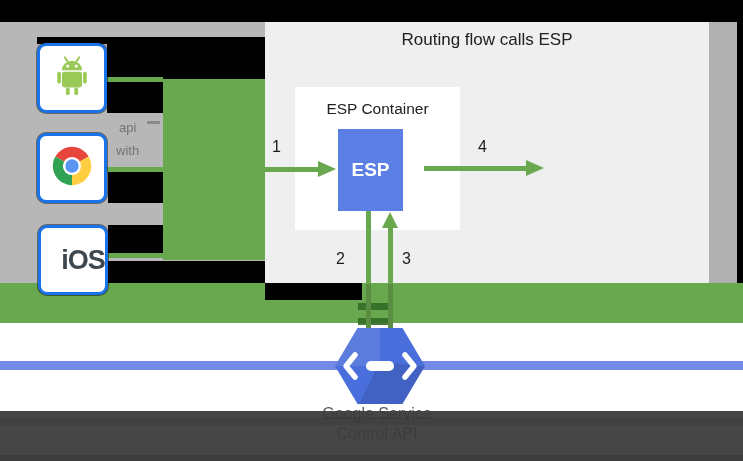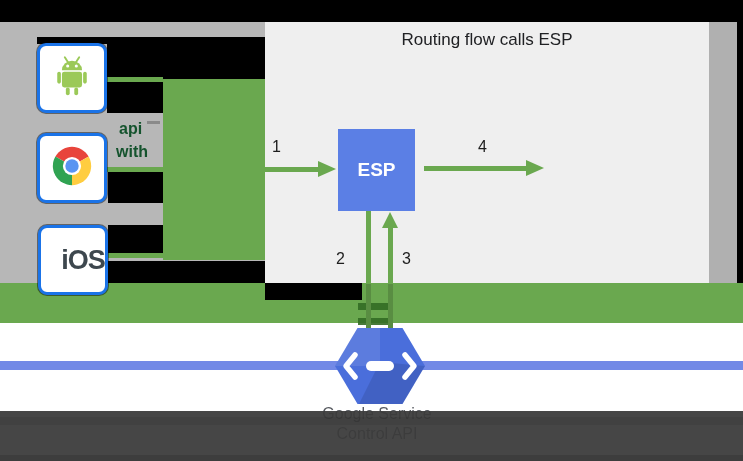--- a/index.html
+++ b/index.html
@@ -40,33 +40,33 @@
     width:70px;height:70px;background:#fff;border:3px solid #1a73e8;border-radius:9px;
     box-sizing:border-box;display:flex;align-items:center;justify-content:center;
     box-shadow:0 0 0 1px rgba(0,0,0,0.45);
   }
   .android-box{left:37px;top:43px;}
   .chrome-box{left:37px;top:133px;}
   .ios-box{left:38px;top:225px;padding-left:20px;}
   .ios-label{font-weight:bold;font-size:27px;color:#3d474e;letter-spacing:-1px;}
 
   
-  .note{color:#14532d;font-weight:bold;font-size:16px;}
+  .note{color:#737373;font-weight:normal;font-size:13px;}
   .note1{left:119px;top:120px;}
   .note2{left:116px;top:143px;}
   .note-dash{left:147px;top:121px;width:13px;height:3px;background:#8a8a8a;}
 
   
   .title{left:265px;top:30px;width:444px;text-align:center;font-size:17px;color:#202124;}
   .container-box{width:165px;height:143px;background:#fff;top:87px;text-align:center;}
   .c-esp{left:295px;}
   .c-your{left:511px;}
   .container-label{margin-top:13px;font-size:15.5px;color:#202124;}
   .blue-box{background:#5b7fe5;color:#fff;font-weight:bold;display:flex;flex-direction:column;align-items:center;justify-content:center;text-align:center;}
-  .b-esp{left:338px;top:129px;width:77px;height:82px;font-size:19px;}
+  .b-esp{left:338px;top:129px;width:65px;height:82px;font-size:19px;}
   .b-your{left:550px;top:130px;width:89px;height:83px;font-size:16.5px;line-height:21px;}
 
   .g-line{background:#6aa84f;}
   .arr1-line{left:265px;top:167px;width:53px;height:5px;}
   .arr1-head{left:318px;top:161px;width:0;height:0;border-left:18px solid #6aa84f;border-top:8.5px solid transparent;border-bottom:8.5px solid transparent;}
   .arr4-line{left:424px;top:166px;width:102px;height:5px;}
   .arr4-head{left:526px;top:160px;width:0;height:0;border-left:18px solid #6aa84f;border-top:8.5px solid transparent;border-bottom:8.5px solid transparent;}
   .v2{left:366px;top:211px;width:5px;height:117px;background:#6aa84f;}
   .v3{left:388px;top:228px;width:5px;height:100px;background:#6aa84f;}
   .v3-head{left:382px;top:212px;width:0;height:0;border-bottom:16px solid #6aa84f;border-left:8.5px solid transparent;border-right:8.5px solid transparent;}
@@ -151,20 +151,23 @@
       </svg>
     </span>
   </div>
 
   <div class="abs client ios-box">
     <span class="ios-label">iOS</span>
   </div>
 
   <div class="abs title nowrap">Routing flow calls ESP</div>
 
+  <div class="abs container-box c-esp">
+    <div class="container-label nowrap">ESP Container</div>
+  </div>
 
   <div class="abs blue-box b-esp">
     <span>ESP</span>
   </div>
 
   <div class="abs g-line arr1-line"></div>
   <div class="abs arr1-head"></div>
   <div class="abs g-line arr4-line"></div>
   <div class="abs arr4-head"></div>
   <div class="abs v2"></div>

